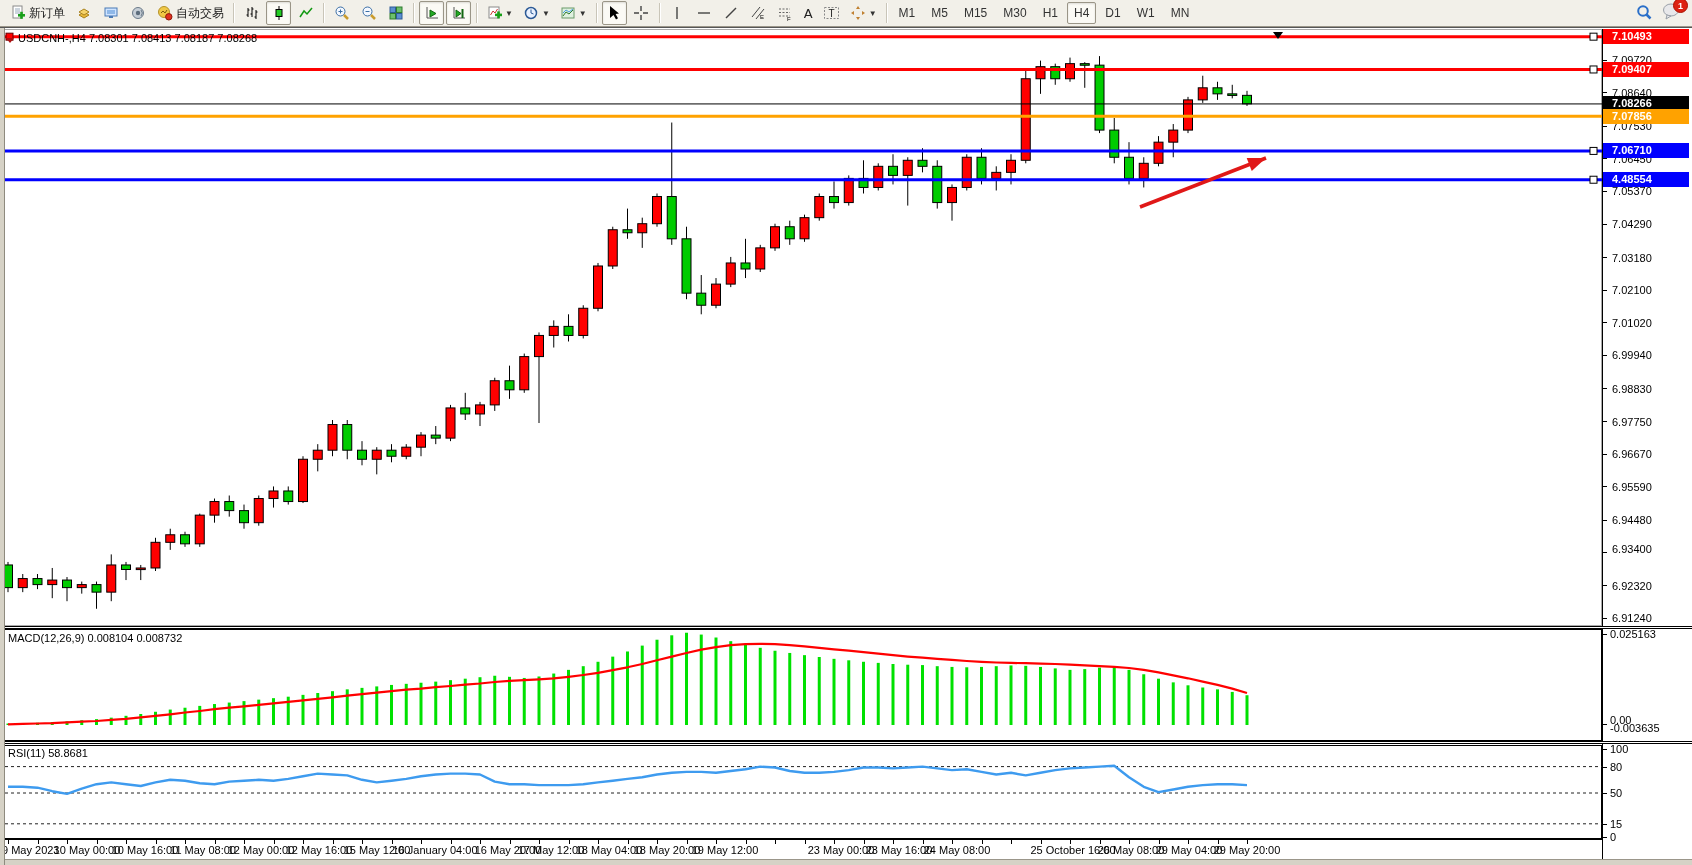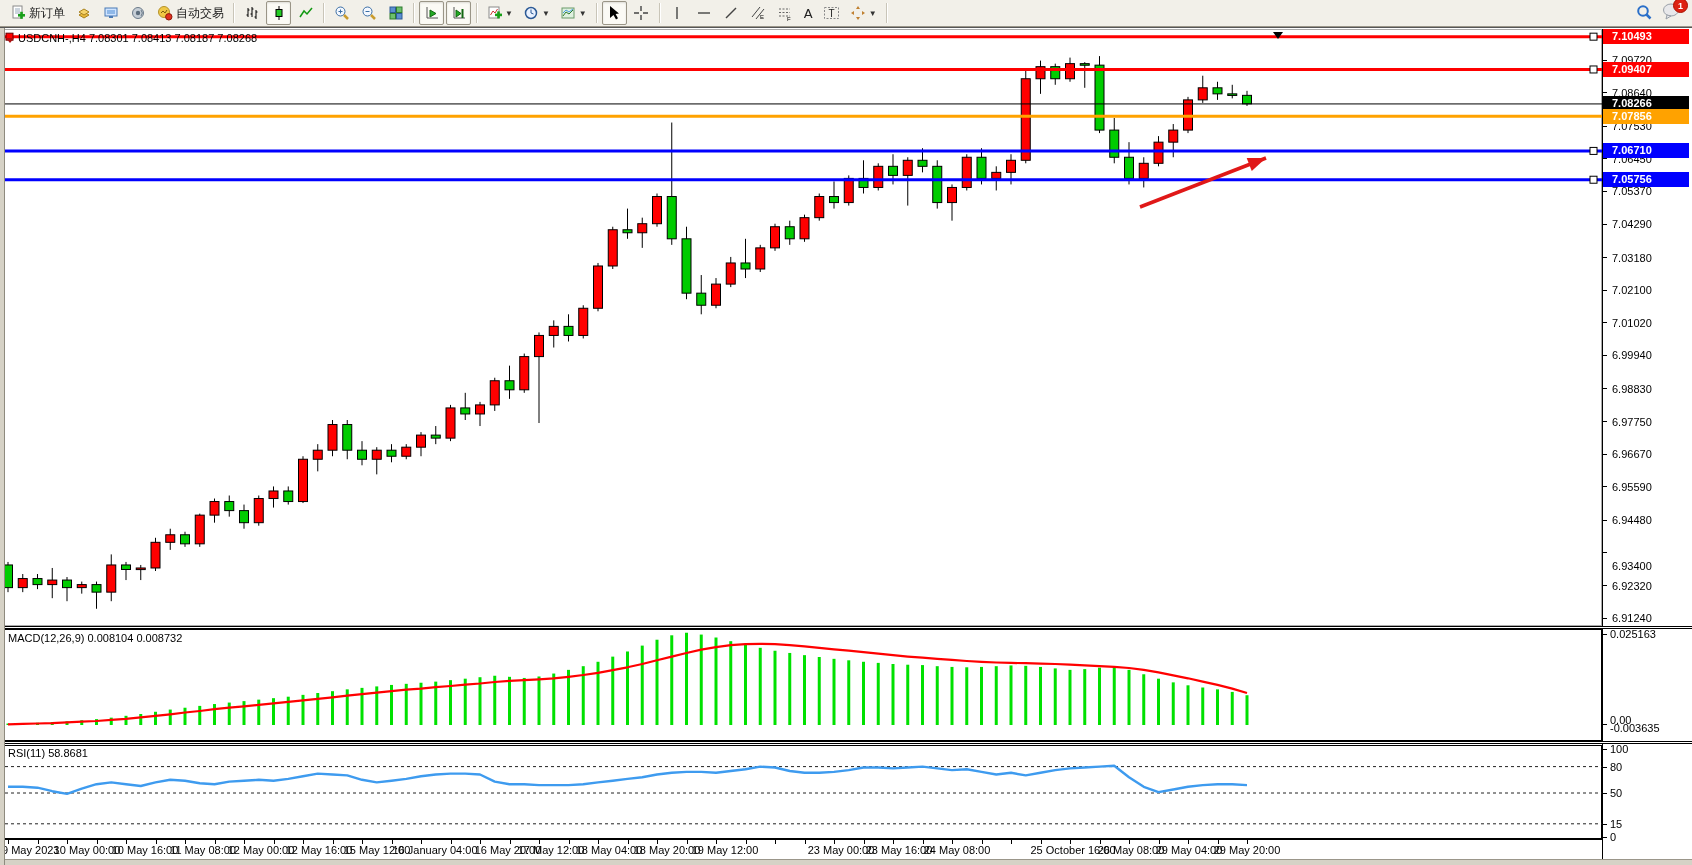--- a/index.html
+++ b/index.html
@@ -274,20 +274,31 @@
           <svg width="16" height="16">
             <polygon points="8,1 10,4 6,4" fill="#c08030"></polygon>
             <polygon points="8,15 10,12 6,12" fill="#c08030"></polygon>
             <polygon points="1,8 4,6 4,10" fill="#c08030"></polygon>
             <polygon points="15,8 12,6 12,10" fill="#c08030"></polygon>
           </svg>
         </span>
       <span class="caret">▼</span>
     </div>
     <div class="tb-sep"></div>
+    <div id="tf-group" style="display:flex;">
+        <div class="tf-btn">M1</div>
+        <div class="tf-btn">M5</div>
+        <div class="tf-btn">M15</div>
+        <div class="tf-btn">M30</div>
+        <div class="tf-btn">H1</div>
+        <div class="tf-btn active">H4</div>
+        <div class="tf-btn">D1</div>
+        <div class="tf-btn">W1</div>
+        <div class="tf-btn">MN</div>
+      </div>
     <div class="tb-right">
       <span class="ico">
           <svg width="18" height="18">
             <circle cx="8" cy="7" r="4.8" fill="none" stroke="#2a6fc9" stroke-width="2"></circle>
             <line x1="11.5" y1="10.5" x2="15.5" y2="14.5" stroke="#2a6fc9" stroke-width="2.5"></line>
           </svg>
         </span>
       <span class="chat-wrap">
         <svg width="20" height="18">
             <ellipse cx="9" cy="8" rx="7.5" ry="6" fill="#e8e8ea" stroke="#9aa0a8"></ellipse>
@@ -625,31 +636,31 @@
         <div class="tick-label" style="top: 352.898px;">6.98830</div>
         <div class="tick-mark" style="top: 392.014px;"></div>
         <div class="tick-label" style="top: 385.514px;">6.97750</div>
         <div class="tick-mark" style="top: 424.63px;"></div>
         <div class="tick-label" style="top: 418.13px;">6.96670</div>
         <div class="tick-mark" style="top: 457.246px;"></div>
         <div class="tick-label" style="top: 450.746px;">6.95590</div>
         <div class="tick-mark" style="top: 490.768px;"></div>
         <div class="tick-label" style="top: 484.268px;">6.94480</div>
         <div class="tick-mark" style="top: 523.384px;"></div>
-        <div class="tick-label" style="top: 530px;">6.93400</div>
+        <div class="tick-label" style="top: 513px;">6.93400</div>
         <div class="tick-mark" style="top: 556px;"></div>
         <div class="tick-label" style="top: 549.5px;">6.92320</div>
         <div class="tick-mark" style="top: 588.616px;"></div>
         <div class="tick-label" style="top: 582.116px;">6.91240</div>
         <div class="price-badge" style="top: 0.1754px; background: rgb(255, 0, 0);">7.10493</div>
         <div class="price-badge" style="top: 32.9726px; background: rgb(255, 0, 0);">7.09407</div>
         <div class="price-badge" style="top: 67.4308px; background: rgb(0, 0, 0);">7.08266</div>
         <div class="price-badge" style="top: 79.8128px; background: rgb(255, 162, 0);">7.07856</div>
         <div class="price-badge" style="top: 114.422px; background: rgb(0, 0, 255);">7.06710</div>
-        <div class="price-badge" style="top: 143.233px; background: rgb(0, 0, 255);">7.05756</div>
+        <div class="price-badge" style="top: 143.233px; background: rgb(0, 0, 255);">4.48554</div>
         <div class="tick-label" style="top: 598px; left: 8px;">0.025163</div>
         <div class="tick-label" style="top: 684px; left: 8px;">0.00</div>
         <div class="tick-label" style="top: 692px; left: 8px;">-0.003635</div>
         <div class="tick-mark" style="top: 605px;"></div>
         <div class="tick-mark" style="top: 695px;"></div>
         <div class="tick-label" style="top: 713px; left: 8px;">100</div>
         <div class="tick-mark" style="top: 720px;"></div>
         <div class="tick-label" style="top: 730.6px; left: 8px;">80</div>
         <div class="tick-mark" style="top: 737.6px;"></div>
         <div class="tick-label" style="top: 757px; left: 8px;">50</div>

